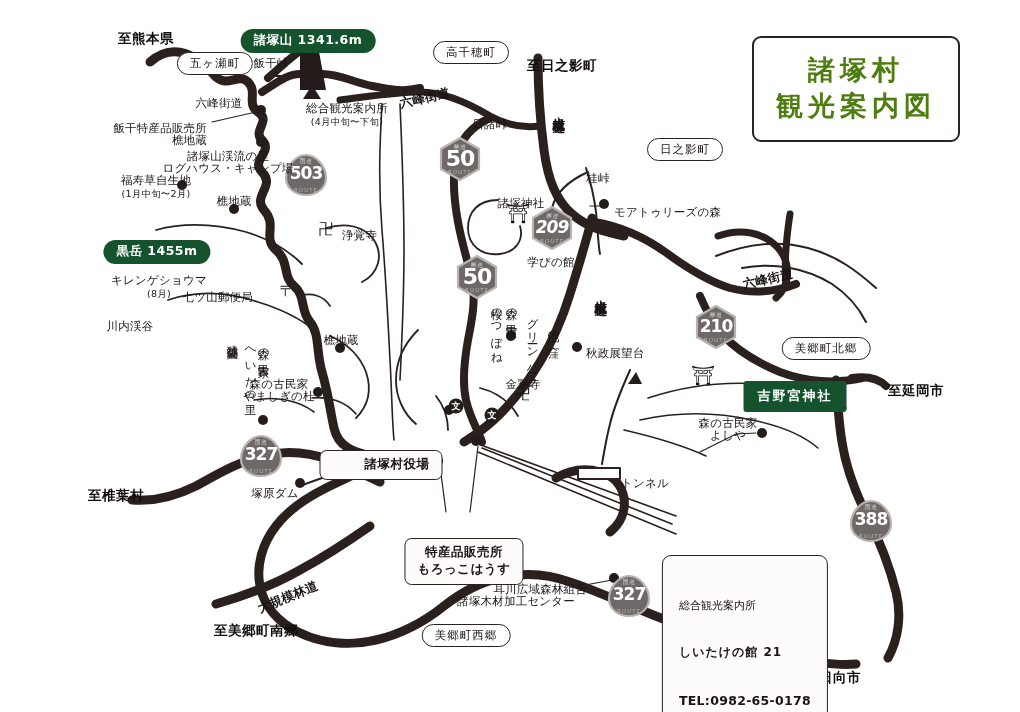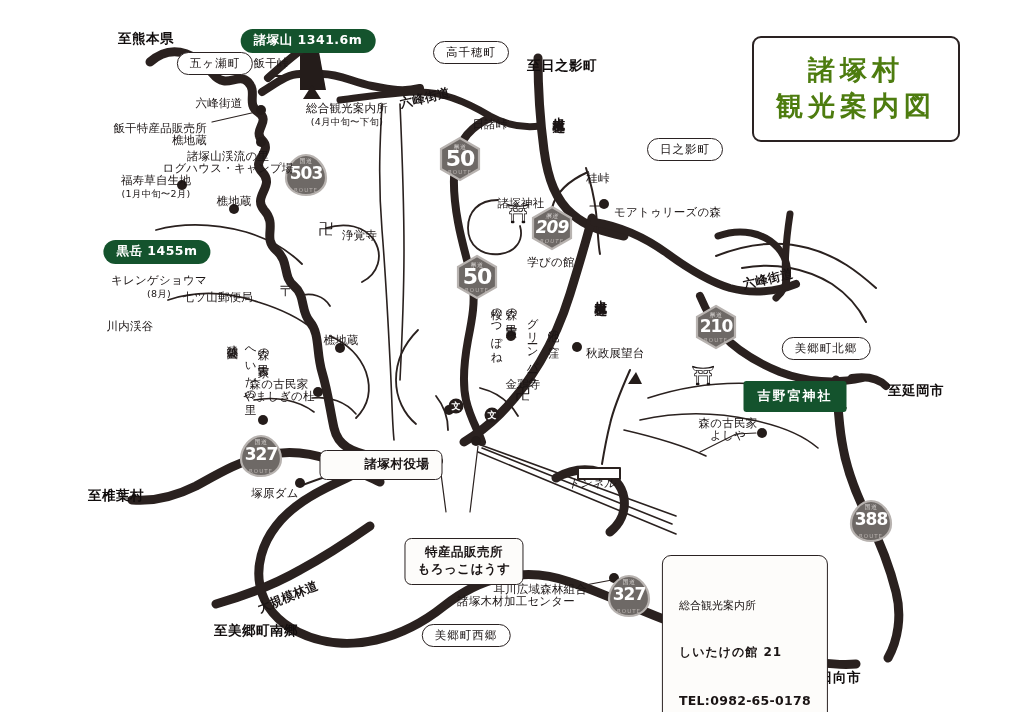--- a/index.html
+++ b/index.html
@@ -414,21 +414,21 @@
       <div class="it lbl c" style="left: 523px; top: 378px;"><span>金鶏寺</span></div>
       <div class="it lbl vert" style="left: 225px; top: 336px;"><span>猿越公園</span></div>
       <div class="it lbl vert" style="left: 256px; top: 340px;"><span>森の古民家</span></div>
       <div class="it lbl vert" style="left: 243px; top: 340px;"><span>へいだの里</span></div>
       <div class="it lbl vert" style="left: 489px; top: 300px;"><span>桜のつぼね</span></div>
       <div class="it lbl vert" style="left: 504px; top: 300px;"><span>森の古民家</span></div>
       <div class="it lbl vert" style="left: 525px; top: 310px;"><span>グリーンパーク</span></div>
       <div class="it lbl vert" style="left: 546px; top: 322px;"><span>池の窪</span></div>
       <div class="it lbl c" style="left: 728px; top: 417px;"><span>森の古民家</span></div>
       <div class="it lbl c" style="left: 728px; top: 429px;"><span>よしや</span></div>
-      <div class="it lbl" style="left: 568px; top: 477px; font-style: italic;"><span>トンネル</span></div>
+      <div class="it lbl" style="left: 621px; top: 477px;"><span>トンネル</span></div>
       <div class="it lbl r" style="left: 587px; top: 583px;"><span>耳川広域森林組合</span></div>
       <div class="it lbl r" style="left: 575px; top: 595px;"><span>諸塚木材加工センター</span></div>
     </div>
   <div id="layer-roads">
       <div class="it lbl c" style="left: 425px; top: 91px; font-weight: bold; font-size: 12.5px; transform: translateX(-50%) rotate(-13deg);">六峰街道</div>
       <div class="it lbl c" style="left: 768px; top: 272px; font-weight: bold; font-size: 12.5px; transform: translateX(-50%) rotate(-13deg);">六峰街道</div>
       <div class="it lbl vert" style="left: 551px; top: 107px; font-weight: bold; font-size: 12.5px;">大規模林道</div>
       <div class="it lbl vert" style="left: 593px; top: 290px; font-weight: bold; font-size: 12.5px;">大規模林道</div>
       <div class="it lbl c" style="left: 288px; top: 590px; font-weight: bold; font-size: 12.5px; transform: translateX(-50%) rotate(-22deg);">大規模林道</div>
     </div>

